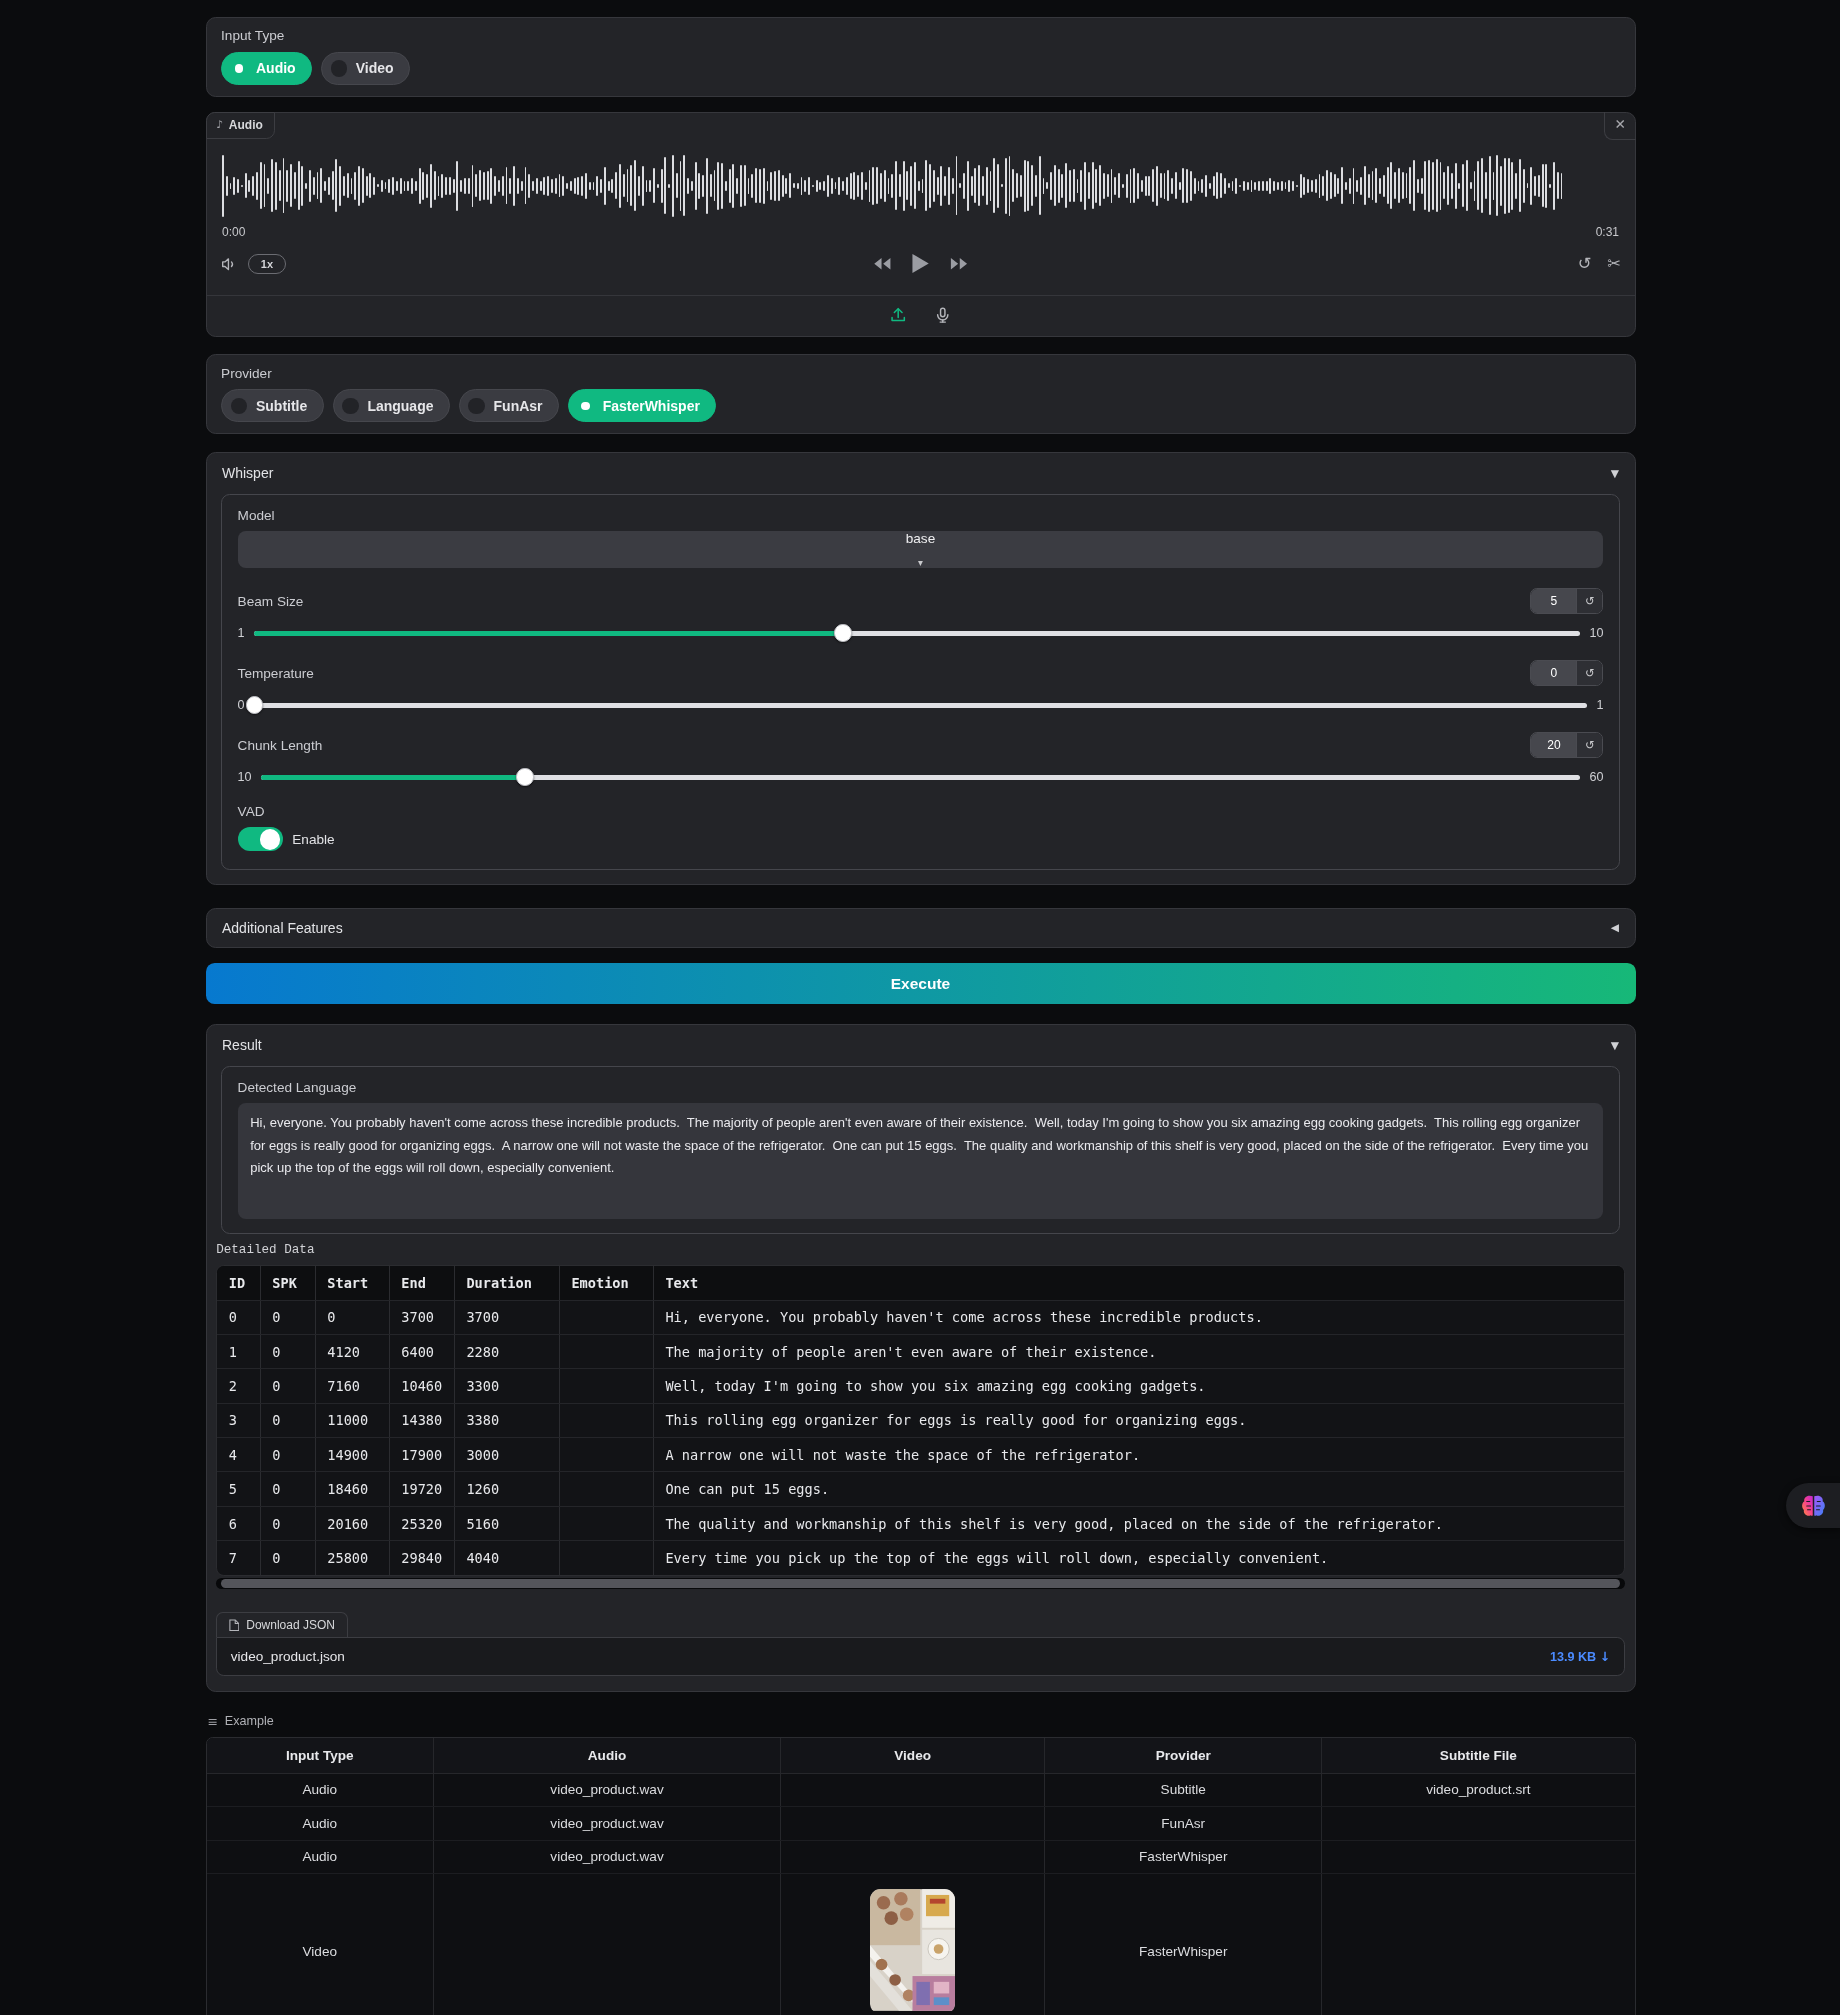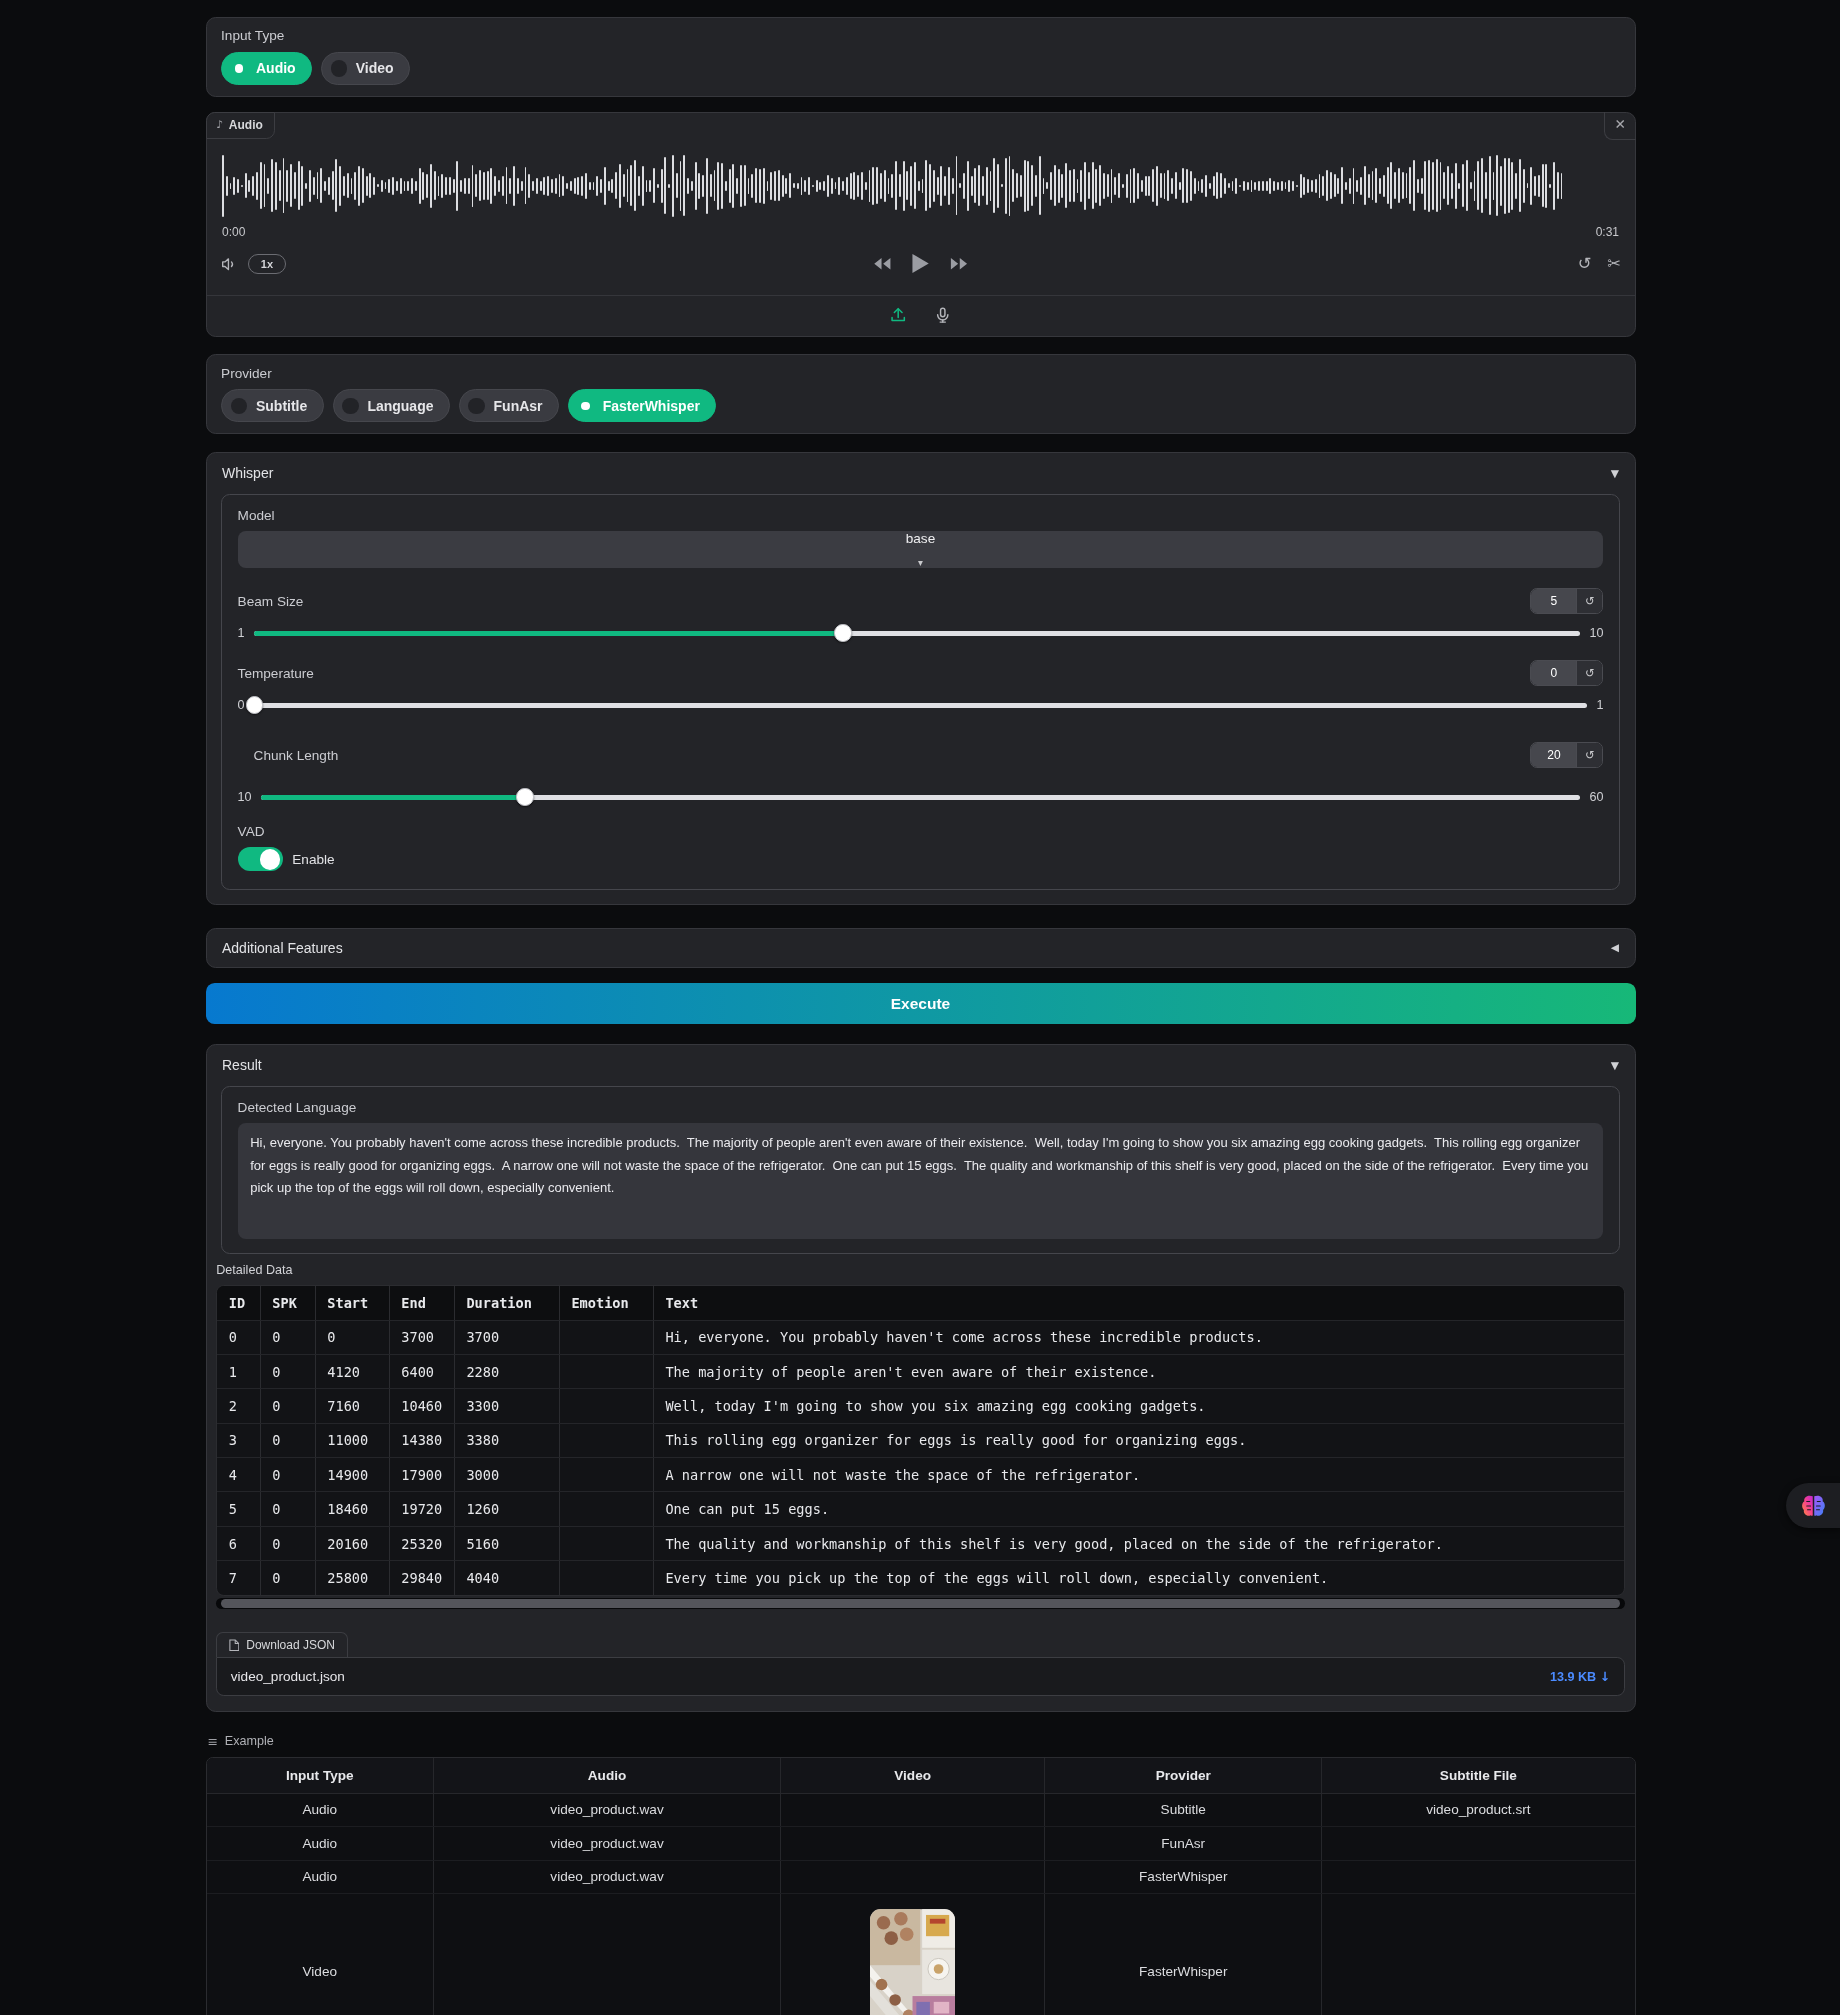--- a/index.html
+++ b/index.html
@@ -637,21 +637,21 @@
           <span class="slider-track">
             <span class="slider-fill" style="width: 0%;"></span>
             <span class="slider-handle" style="left: calc(0% - 8.7px);"></span>
           </span>
           <span class="slider-max">1</span>
         </div>
       </div>
 
       <div class="group">
         <div class="label-row">
-          <span class="field-label" style="margin:16px">Chunk Length</span>
+          <span class="field-label" style="margin:0">Chunk Length</span>
           <span class="stepper">
             <input value="20" style="">
             <button>↺</button>
           </span>
         </div>
         <div class="slider-row">
           <span class="slider-min">10</span>
           <span class="slider-track">
             <span class="slider-fill" style="width: 20%;"></span>
             <span class="slider-handle" style="left: calc(20% - 8.7px);"></span>
@@ -684,21 +684,21 @@
   <div class="panel" style="margin-bottom:0; padding-bottom:13.6px;">
     <div class="acc-head">
       <span class="acc-title">Result</span>
       <span class="acc-arrow">▼</span>
     </div>
     <div class="inner-block" style="margin-bottom:9.7px;">
       <div class="field-label">Detected Language</div>
       <div class="textarea">Hi, everyone. You probably haven't come across these incredible products.  The majority of people aren't even aware of their existence.  Well, today I'm going to show you six amazing egg cooking gadgets.  This rolling egg organizer for eggs is really good for organizing eggs.  A narrow one will not waste the space of the refrigerator.  One can put 15 eggs.  The quality and workmanship of this shelf is very good, placed on the side of the refrigerator.  Every time you pick up the top of the eggs will roll down, especially convenient.</div>
     </div>
 
-    <div class="dd-label" style="margin-left:9.7px;">Detailed Data</div>
+    <div class="dd-label" style="margin-left:9.7px;font-family:Liberation Mono, monospace;">Detailed Data</div>
     <div class="tbl-wrap" style="margin:0 9.7px;">
       <table class="dtable" id="detailed-table">
           <thead>
             <tr>
               <th>ID</th>
               <th>SPK</th>
               <th>Start</th>
               <th>End</th>
               <th>Duration</th>
               <th>Emotion</th>

